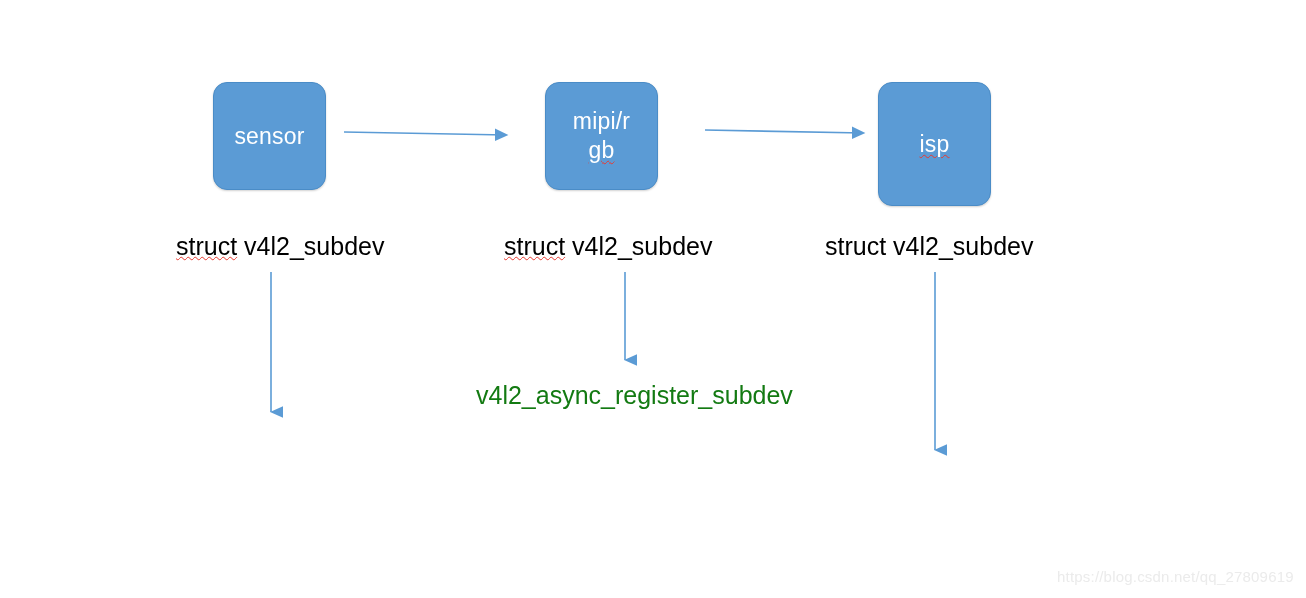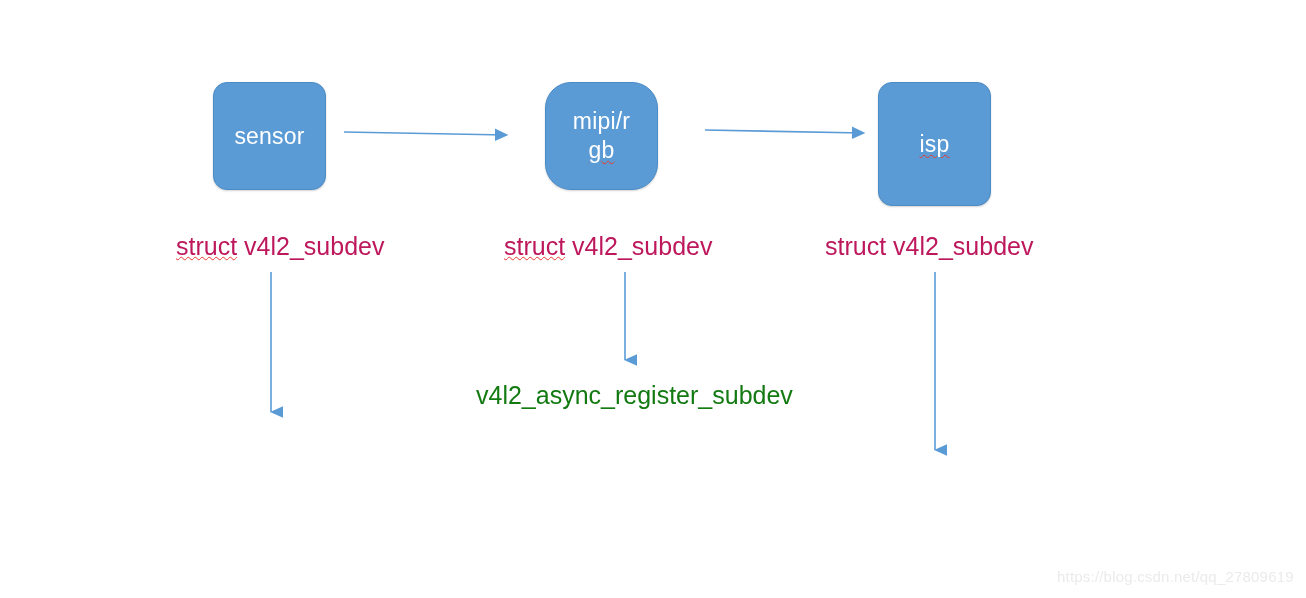--- a/index.html
+++ b/index.html
@@ -55,21 +55,21 @@
     text-decoration-thickness: 1.4px;
     text-underline-offset: 1px;
     -webkit-text-decoration: underline wavy #e8392f;
   }
 
   
   .caption {
     position: absolute;
     font-family: "Liberation Sans", sans-serif;
     font-size: 25px;
-    color: #be185d;
+    color: #000000;
     white-space: nowrap;
     line-height: 1.15;
   }
   .caption.green {
     color: #137A12;
   }
 
   
   .arrow-svg {
     position: absolute;
@@ -88,21 +88,21 @@
 </style>
 </head>
 <body>
 
 <div id="canvas">
 
   <div class="node" style="left:213px; top:82px; width:113px; height:108px;">
     <span class="node-label">sensor</span>
   </div>
 
-  <div class="node" style="left:545px; top:82px; width:113px; height:108px;border-radius:26px;">
+  <div class="node" style="left:545px; top:82px; width:113px; height:108px;">
     <span class="node-label">
       <span><span>mipi/r</span></span><br>
       <span class="sq">gb</span>
     </span>
   </div>
 
   <div class="node" style="left:878px; top:82px; width:113px; height:124px;">
     <span class="node-label sq">isp</span>
   </div>
 

